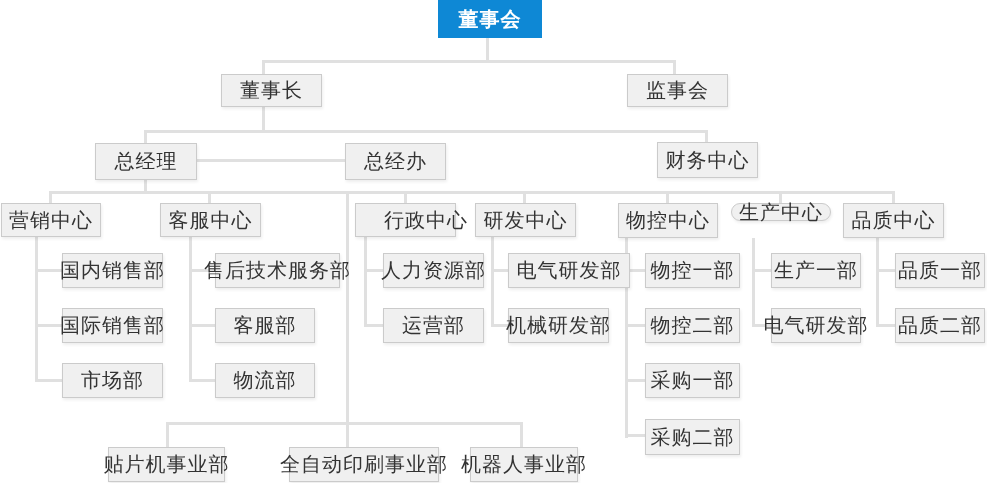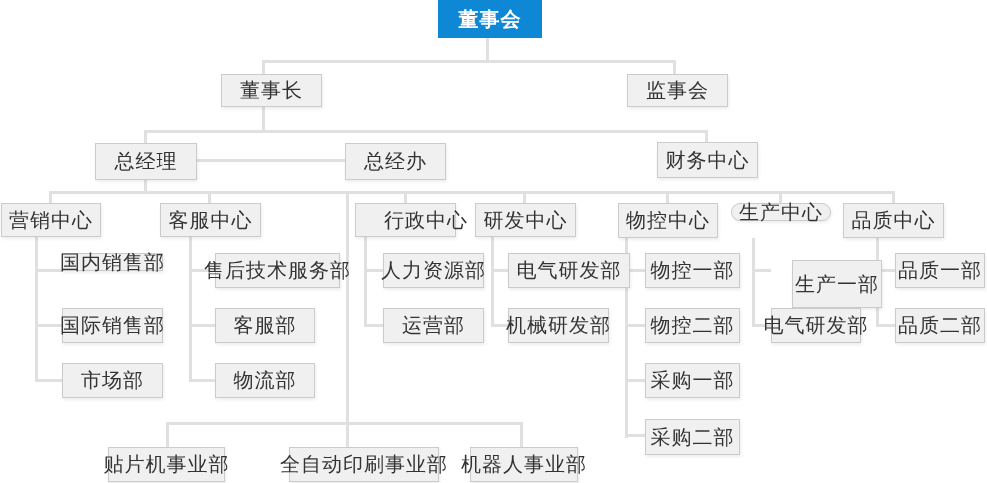--- a/index.html
+++ b/index.html
@@ -98,34 +98,34 @@
     <div class="node" style="left: 95px; top: 143px; width: 102px; height: 37px;">总经理</div>
     <div class="node" style="left: 345px; top: 143px; width: 101px; height: 37px;">总经办</div>
     <div class="node" style="left: 657px; top: 142px; width: 101px; height: 36px;">财务中心</div>
     <div class="node" style="left: 1px; top: 203px; width: 100px; height: 34px;">营销中心</div>
     <div class="node" style="left: 160px; top: 203px; width: 101px; height: 34px;">客服中心</div>
     <div class="node" style="left: 355px; top: 203px; width: 101px; height: 34px; padding-left: 41px;">行政中心</div>
     <div class="node" style="left: 475px; top: 203px; width: 101px; height: 34px;">研发中心</div>
     <div class="node" style="left: 618px; top: 203px; width: 100px; height: 35px;">物控中心</div>
     <div class="node" style="left: 731px; top: 203px; width: 100px; height: 18px; border-radius: 13px;">生产中心</div>
     <div class="node" style="left: 843px; top: 203px; width: 101px; height: 35px;">品质中心</div>
-    <div class="node" style="left: 62px; top: 253px; width: 101px; height: 18px;">国内销售部</div>
+    <div class="node" style="left: 62px; top: 253px; width: 101px; height: 35px;">国内销售部</div>
     <div class="node" style="left: 62px; top: 308px; width: 101px; height: 35px;">国际销售部</div>
     <div class="node" style="left: 62px; top: 363px; width: 101px; height: 35px;">市场部</div>
     <div class="node" style="left: 215px; top: 253px; width: 125px; height: 35px;">售后技术服务部</div>
     <div class="node" style="left: 215px; top: 308px; width: 100px; height: 35px;">客服部</div>
     <div class="node" style="left: 215px; top: 363px; width: 100px; height: 35px;">物流部</div>
     <div class="node" style="left: 383px; top: 253px; width: 101px; height: 35px;">人力资源部</div>
     <div class="node" style="left: 383px; top: 308px; width: 101px; height: 35px;">运营部</div>
     <div class="node" style="left: 508px; top: 253px; width: 122px; height: 35px;">电气研发部</div>
     <div class="node" style="left: 508px; top: 308px; width: 101px; height: 35px;">机械研发部</div>
     <div class="node" style="left: 645px; top: 253px; width: 95px; height: 35px;">物控一部</div>
     <div class="node" style="left: 645px; top: 308px; width: 95px; height: 35px;">物控二部</div>
     <div class="node" style="left: 645px; top: 363px; width: 95px; height: 35px;">采购一部</div>
     <div class="node" style="left: 645px; top: 419px; width: 95px; height: 36px;">采购二部</div>
-    <div class="node" style="left: 771px; top: 260px; width: 90px; height: 48px; margin-left: 21px;">生产一部</div>
+    <div class="node" style="left: 771px; top: 253px; width: 90px; height: 35px;">生产一部</div>
     <div class="node" style="left: 771px; top: 308px; width: 90px; height: 35px;">电气研发部</div>
     <div class="node" style="left: 895px; top: 253px; width: 90px; height: 35px;">品质一部</div>
     <div class="node" style="left: 895px; top: 308px; width: 90px; height: 35px;">品质二部</div>
     <div class="node" style="left: 108px; top: 447px; width: 117px; height: 35px;">贴片机事业部</div>
     <div class="node" style="left: 289px; top: 447px; width: 150px; height: 35px;">全自动印刷事业部</div>
     <div class="node" style="left: 470px; top: 447px; width: 108px; height: 35px;">机器人事业部</div>
   </div>
 
 </body></html>

